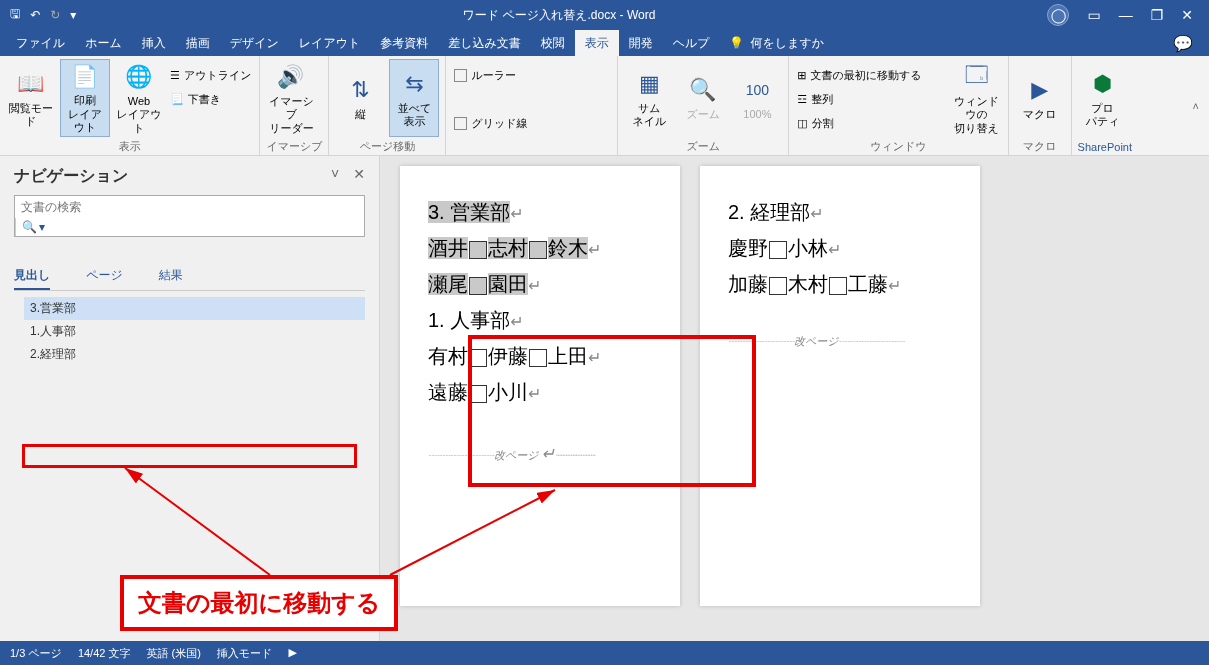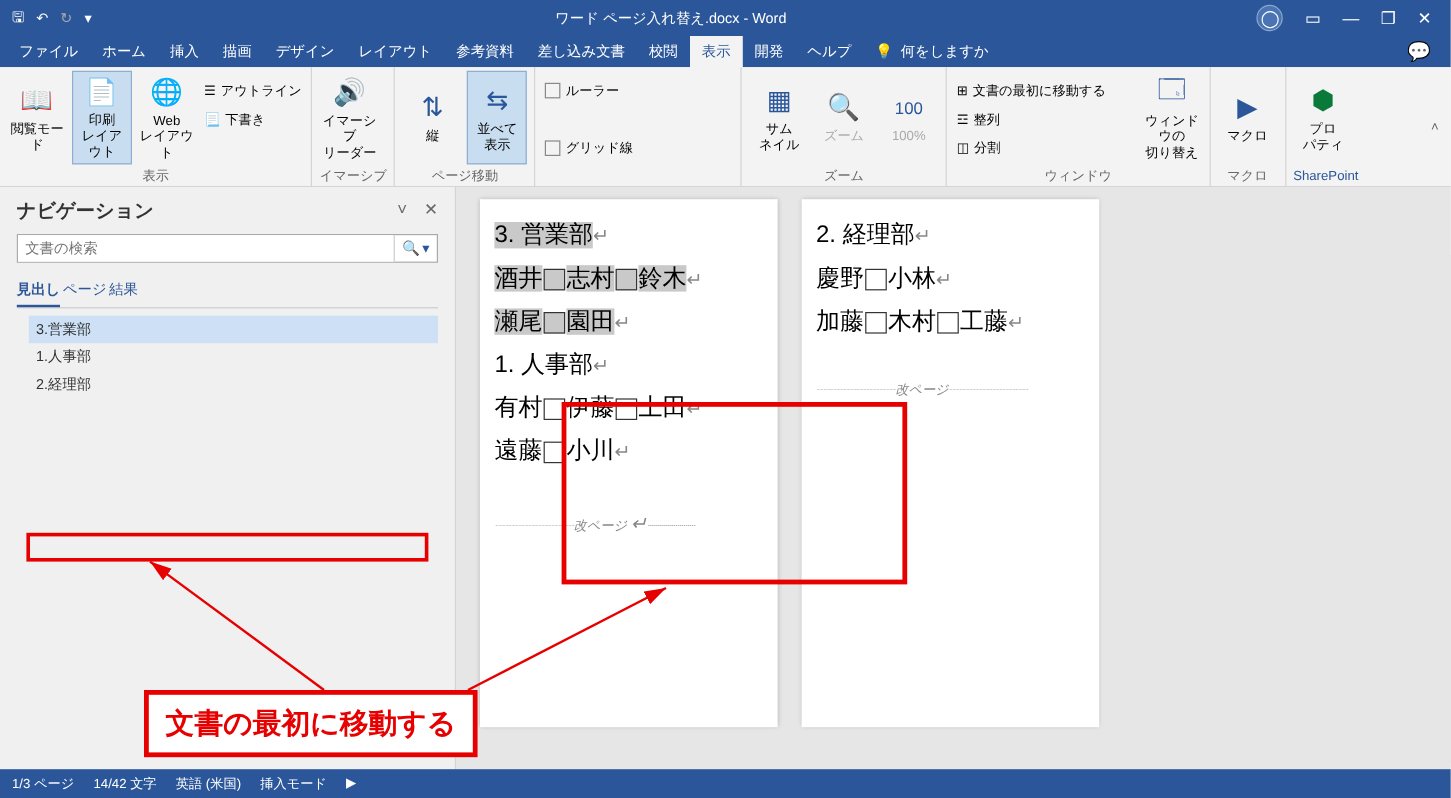--- a/index.html
+++ b/index.html
@@ -36,36 +36,36 @@
 .dim { color:#aaa; }
 .collapse { margin-left:auto; display:flex; align-items:center; padding:0 10px; color:#666; cursor:pointer;}
 
 
 .content { position:absolute; top:156px; left:0; right:0; bottom:24px; display:flex; }
 
 
 .navpane { width:380px; background:#f0f0f0; border-right:1px solid #d4d4d4; padding:10px 14px; position:relative;}
 .navpane h3 { font-size:16px; font-weight:bold; color:#333; margin-bottom:8px;}
 .navpane .nav-controls { position:absolute; top:10px; right:14px; display:flex; gap:14px; color:#666; font-size:14px;}
-.searchbox { display:flex; border:1px solid #aaa; background:#fff; margin-bottom:10px;}
+.searchbox { display:flex; border:1px solid #aaa; background:#fff; margin-bottom:26px;flex-direction:column;}
 .searchbox input { flex:1; border:none; padding:4px 6px; font-size:12px; outline:none;}
 .searchbox .sbtn { border-left:1px solid #ccc; padding:2px 6px; color:#2b579a; font-size:12px; display:flex; align-items:center; gap:2px;}
-.navtabs { display:flex; gap:2px; font-size:12px; border-bottom:1px solid #ccc; margin-bottom:6px;}
+.navtabs { display:flex; gap:36px; font-size:12px; border-bottom:1px solid #ccc; margin-bottom:6px;}
 .navtabs span { padding:4px 0; cursor:pointer; color:#2b579a;}
 .navtabs span.active { border-bottom:2px solid #2b579a; color:#2b579a; font-weight:bold;}
 .navlist { padding-left:10px; font-size:12px;}
 .navlist .item { padding:3px 6px; cursor:pointer; color:#333;}
 .navlist .item.selected { background:#cde0f5; }
 
 
 .red-box { border:3px solid #e60000; position:absolute;}
 
 
 .docarea { flex:1; background:#e6e6e6; display:flex; gap:20px; padding:10px 20px; align-items:flex-start; overflow:hidden; position:relative;}
-.page { width:248px; height:440px; background:#fff; box-shadow:0 0 4px rgba(0,0,0,.2); padding:12px; font-size:20px; line-height:1.8; font-family:"MS Mincho","Yu Mincho",serif; position:relative;}
+.page { width:280px; height:440px; background:#fff; box-shadow:0 0 4px rgba(0,0,0,.2); padding:28px; font-size:20px; line-height:1.8; font-family:"MS Mincho","Yu Mincho",serif; position:relative;}
 .page .sel { background:#c9c9c9;}
 .para-mark { color:#888; font-size:16px;}
 .pbrk { font-size:11px; color:#888; text-align:left; letter-spacing:0;font-style:italic;}
 .pbrk::before, .pbrk::after { content:"┈┈┈┈┈┈"; color:#aaa;}
 .sq { display:inline-block; width:18px; height:18px; border:1px solid #333; vertical-align:middle; margin:0 1px;}
 
 
 .doc-red-box { border:4px solid #e60000; position:absolute;}
 
 

